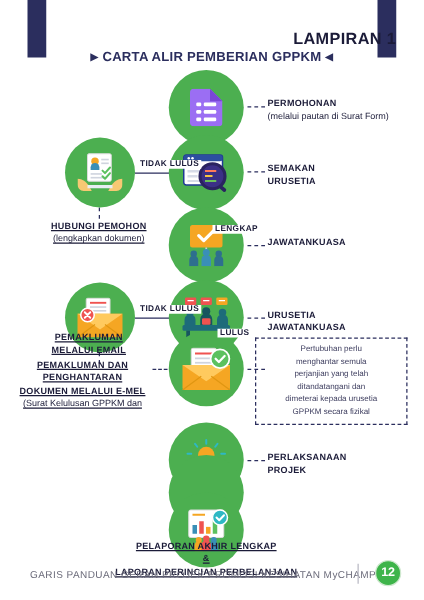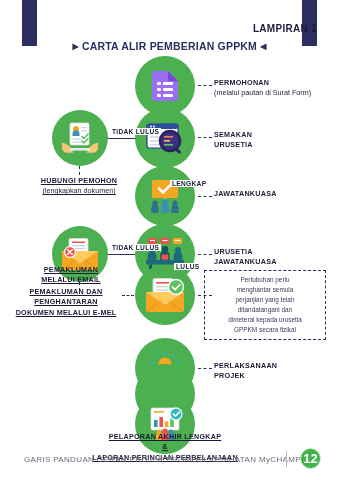--- a/index.html
+++ b/index.html
@@ -12,21 +12,21 @@
   .page{position:absolute;inset:0;}
 
   
   .corner-bar{position:absolute;top:0;width:15px;height:46px;background:#2b2e5e;}
   .corner-bar.left{left:22px;}
   .corner-bar.right{right:22px;}
 
   
   .lampiran{
     position:absolute;top:23px;right:22px;
-    font-size:10px;font-weight:bold;letter-spacing:.3px;color:#1b1b38;
+    font-size:13px;font-weight:bold;letter-spacing:.3px;color:#1b1b38;
   }
   .chart-title{
     position:absolute;top:40px;left:0;right:0;text-align:center;
     font-size:10.5px;font-weight:bold;letter-spacing:.2px;color:#2b2e5e;
     white-space:nowrap;
   }
   .chart-title .tri{color:#2b2e5e;font-size:8px;vertical-align:1px;}
 
   
   .spine{position:absolute;left:164.5px;width:1.4px;background:#2b2e5e;}
@@ -63,21 +63,21 @@
   .footer-text{
     position:absolute;left:24px;bottom:16px;
     font-size:8px;letter-spacing:.35px;color:#6b6b7a;white-space:nowrap;
   }
   .footer-div{position:absolute;right:52px;bottom:13px;width:1px;height:16px;background:#b9b9c4;}
   .page-badge{
     position:absolute;right:18px;bottom:11px;
     width:19px;height:19px;border-radius:50%;background:#3eb44a;
     border:1.5px solid #cfe8cf;
     display:flex;align-items:center;justify-content:center;
-    color:#fff;font-size:13px;font-weight:bold;
+    color:#fff;font-size:10px;font-weight:bold;
   }
   .center{text-align:center;text-decoration:underline;}
 </style>
 </head>
 <body>
 
 <div class="page">
 
   <div class="corner-bar left"></div>
   <div class="corner-bar right"></div>
@@ -298,20 +298,21 @@
   </div>
 
   <div class="lab" style="left:214px;top:247px;">
     <div class="lab-strong">URUSETIA</div>
     <div class="lab-strong">JAWATANKUASA</div>
   </div>
 
   <div class="lab center" style="left:8px;top:287px;width:116px;">
     <div class="lab-strong">PEMAKLUMAN DAN PENGHANTARAN</div>
     <div class="lab-strong">DOKUMEN MELALUI E-MEL</div>
+    <div class="lab-light">(Surat Kelulusan GPPKM dan</div>
   </div>
 
   <div class="lab" style="left:214px;top:361px;">
     <div class="lab-strong">PERLAKSANAAN</div>
     <div class="lab-strong">PROJEK</div>
   </div>
 
   <div class="lab center" style="left:50px;top:432px;width:230px;">
     <div class="lab-strong">PELAPORAN AKHIR LENGKAP</div>
     <div class="lab-strong">&amp;</div>

